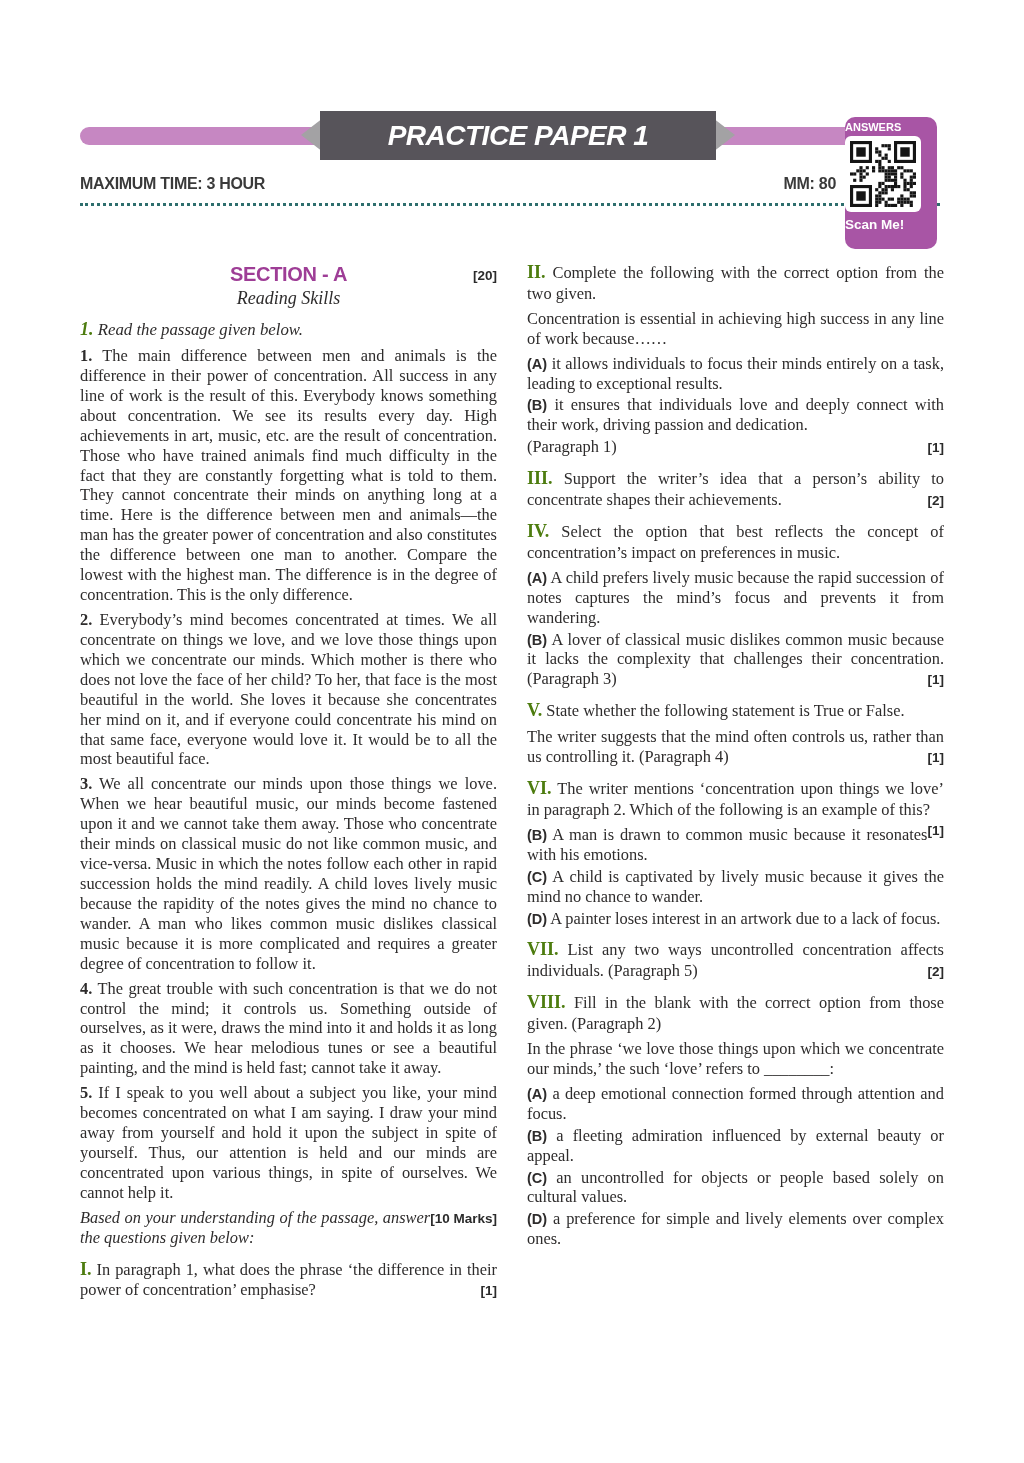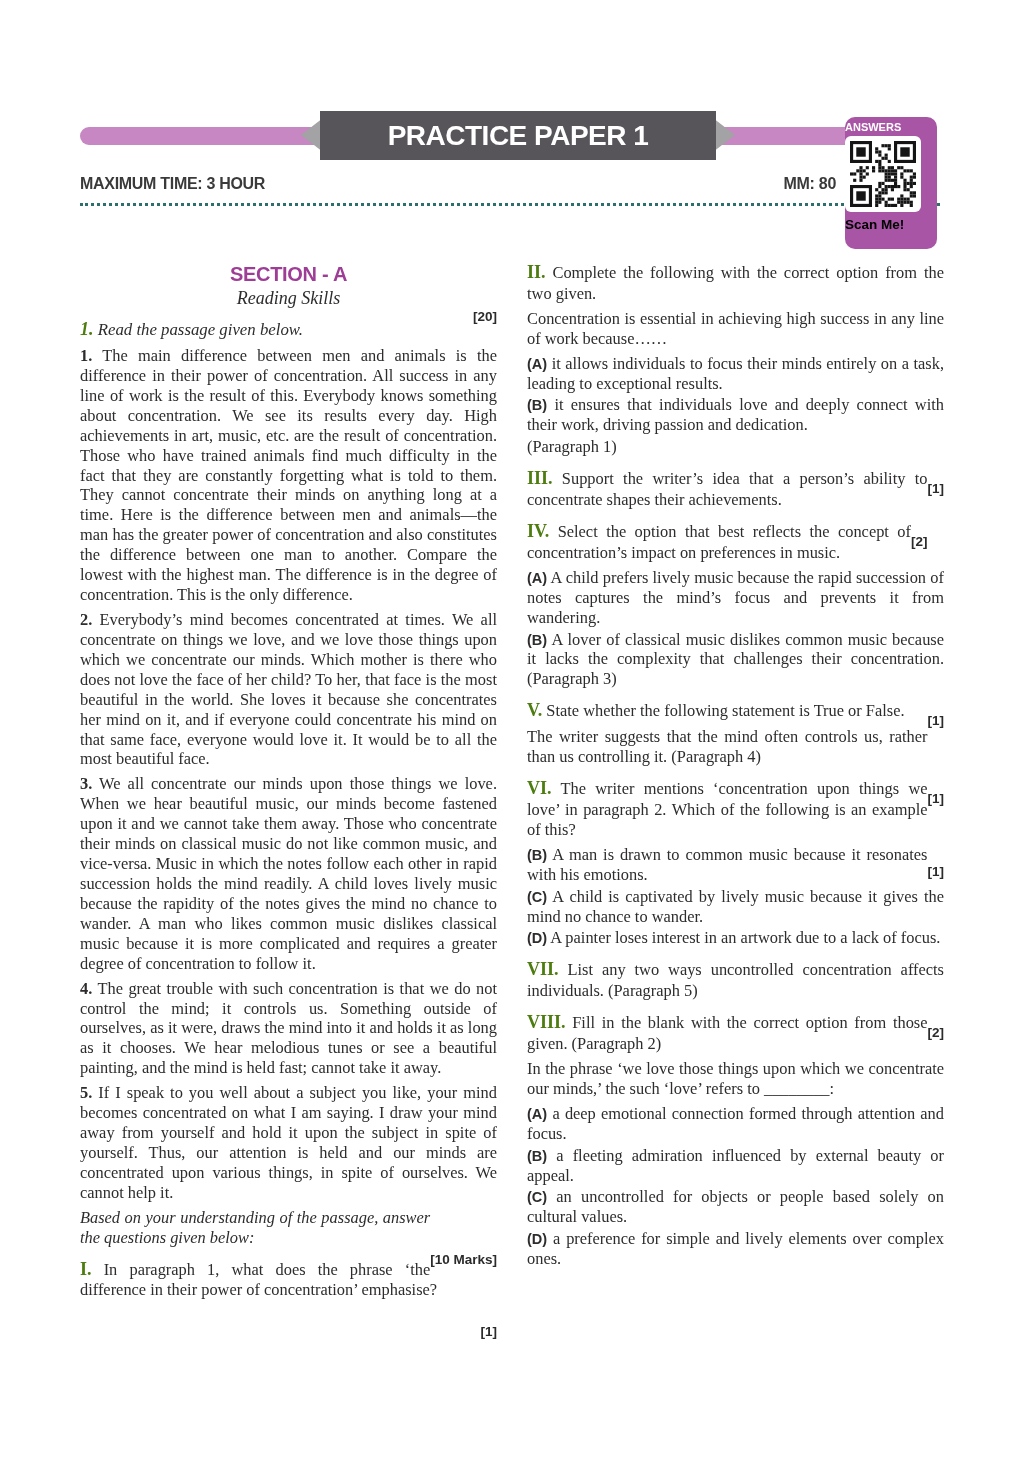--- a/index.html
+++ b/index.html
@@ -7,53 +7,53 @@
         font-family:"Liberation Serif",serif;color:#2e2c2c;}
 
   
   .ribbon-bar{position:absolute;left:80px;top:127px;width:856px;height:18px;
               background:#c687c2;border-radius:10px;}
   .chev{position:absolute;top:118px;width:0;height:0;
         border-top:17px solid transparent;border-bottom:17px solid transparent;}
   .chev.left{left:301px;border-right:22px solid #a3a2a4;}
   .chev.right{left:713px;border-left:22px solid #a3a2a4;}
   .banner{position:absolute;left:320px;top:111px;width:396px;height:49px;background:#57545a;
-          display:flex;align-items:center;justify-content:center;}
+          display:flex;align-items:center;justify-content:center;font-style:italic;}
   .banner span{color:#fff;font-family:"Liberation Sans",sans-serif;font-weight:bold;
                font-size:28px;letter-spacing:-.5px;}
   .meta-row{position:absolute;left:80px;top:175px;width:756px;display:flex;
             justify-content:space-between;font-family:"Liberation Sans",sans-serif;
             font-weight:bold;font-size:16px;color:#3a3a3a;letter-spacing:-.3px;}
   .dotted{position:absolute;left:80px;top:203px;width:860px;height:0;
           border-top:3px dotted #2e6e6d;}
   .qr-panel{position:absolute;left:845px;top:117px;width:92px;height:132px;background:#a855a5;
             border-radius:10px;display:flex;flex-direction:column;z-index:5;}
   .qr-title{color:#fff;font-family:"Liberation Sans",sans-serif;font-weight:bold;
             font-size:11px;margin-top:4px;}
   .qr-box{width:76px;height:76px;background:#fff;border-radius:6px;margin-top:3px;
           display:flex;align-items:center;justify-content:center;}
   .qr-box svg{width:66px;height:66px;}
-  .qr-scan{color:#000000;font-family:"Liberation Sans",sans-serif;font-weight:bold;
+  .qr-scan{color:#ffffff;font-family:"Liberation Sans",sans-serif;font-weight:bold;
            font-size:13.5px;margin-top:5px;}
 
   
   .columns{position:absolute;left:80px;top:262px;width:864px;display:flex;gap:30px;}
   .col{width:417px;font-size:16.4px;line-height:1.215;text-align:justify;}
 
   .section-head{position:relative;text-align:center;margin-bottom:2px;}
   .section-title{color:#9e3d96;font-family:"Liberation Sans",sans-serif;font-weight:bold;
                  font-size:20px;letter-spacing:-.3px;}
   .section-marks{position:absolute;right:0;top:3px;}
   .section-sub{text-align:center;font-style:italic;font-size:18px;margin-bottom:9px;}
 
   p{margin:0 0 5px 0;}
   .qnum{color:#4d7c0f;font-weight:bold;font-size:18px;}
   .pnum{font-weight:bold;}
   .marks{float:right;font-family:"Liberation Sans",sans-serif;font-weight:bold;
-         font-size:13.5px;color:#2b2b2b;padding-top:3px;font-style:normal;margin-top:41px;}
+         font-size:13.5px;color:#2b2b2b;padding-top:3px;font-style:normal;}
   .optletter{font-family:"Liberation Sans",sans-serif;font-weight:bold;font-size:14.5px;}
   .instr{font-style:italic;font-size:16.8px;}
   .note{font-style:italic;margin-top:3px;}
   .question{margin-top:11px;}
   .qbody{margin-top:2px;}
   .opt{margin:2px 0;}
   .refline{margin-top:2px;}
 </style>
 </head>
 <body>

